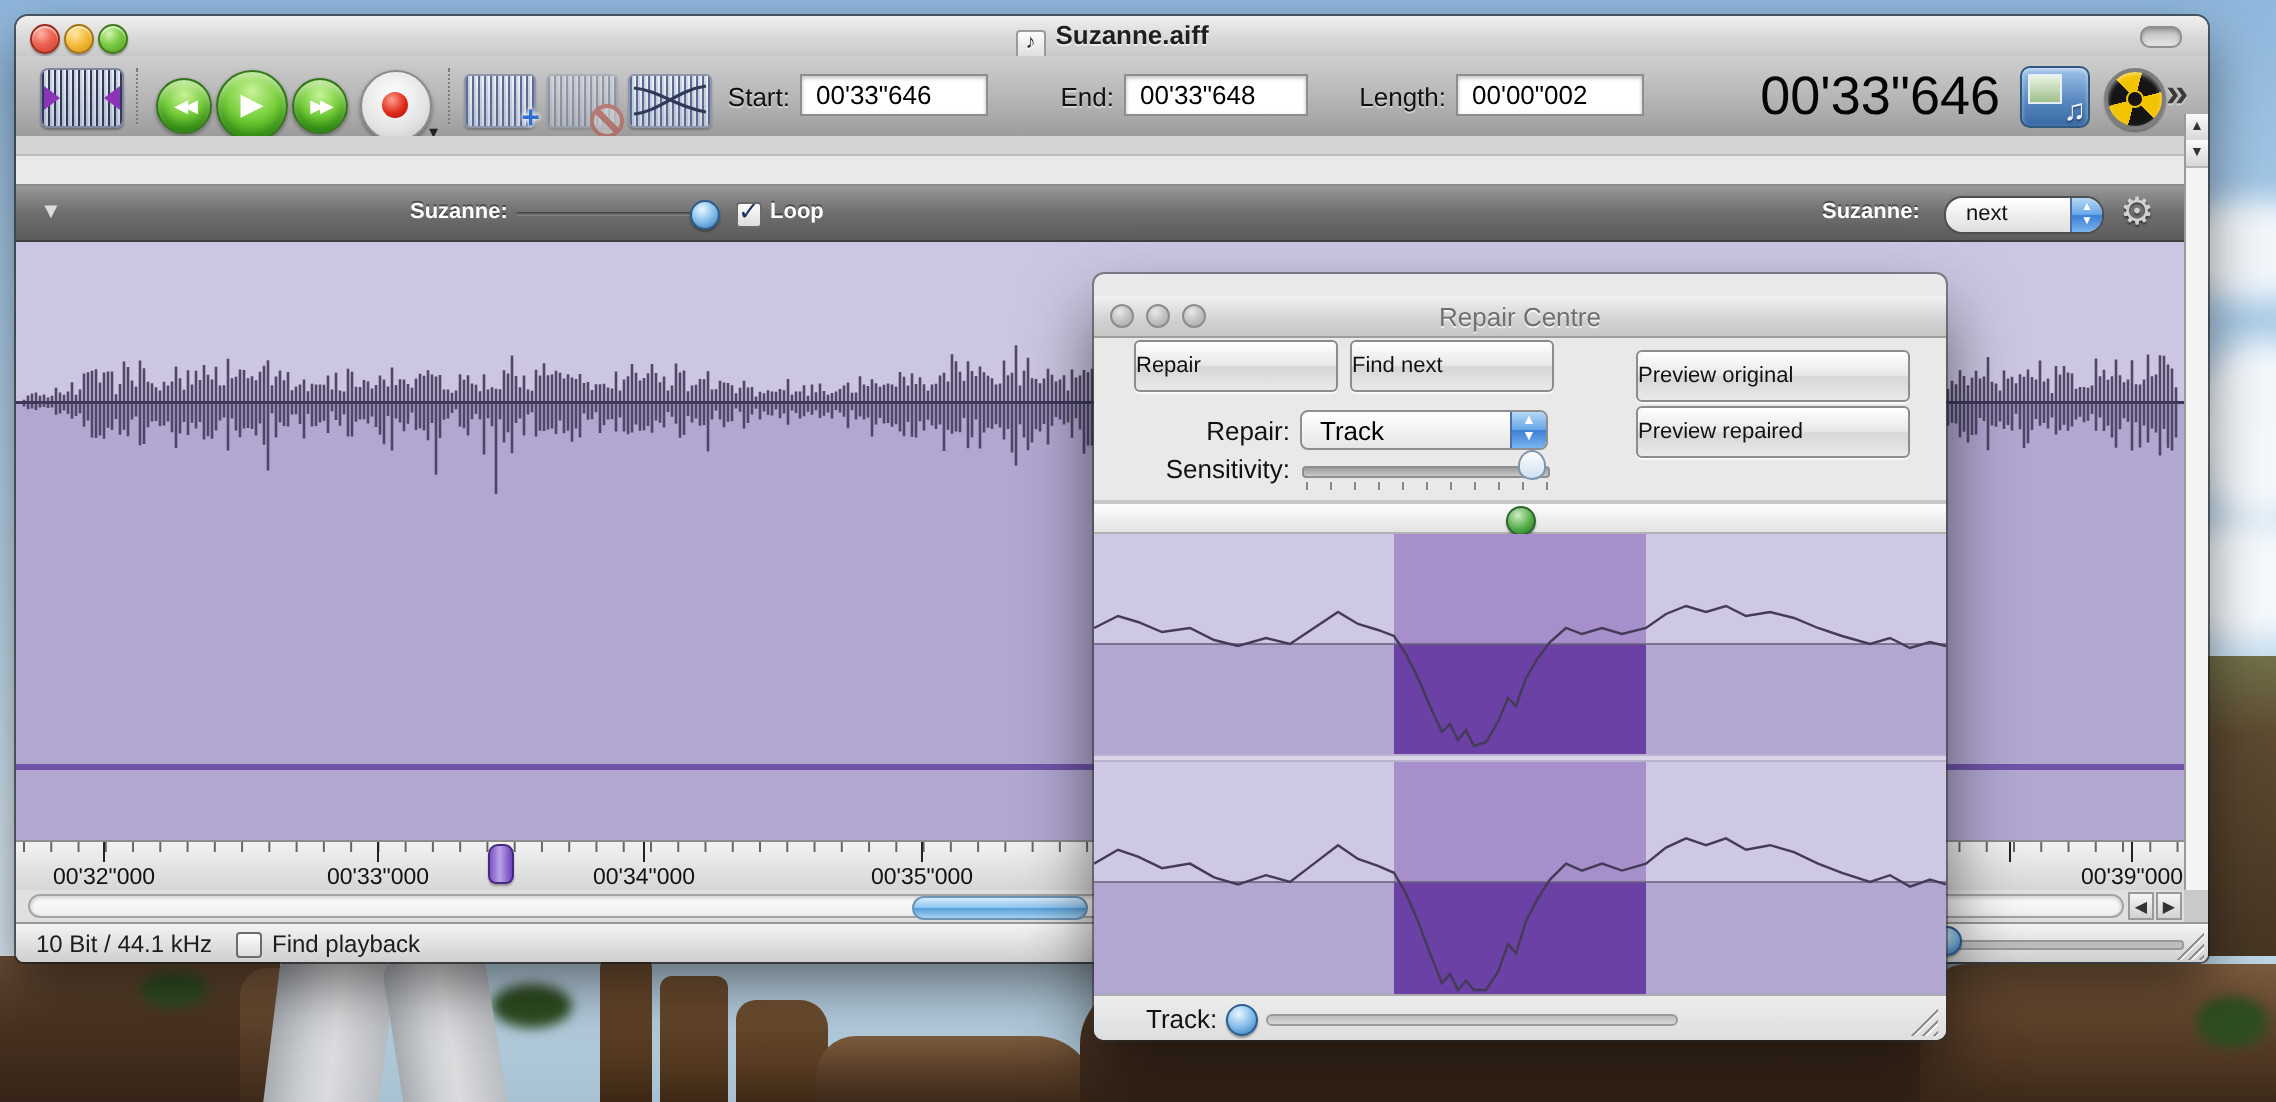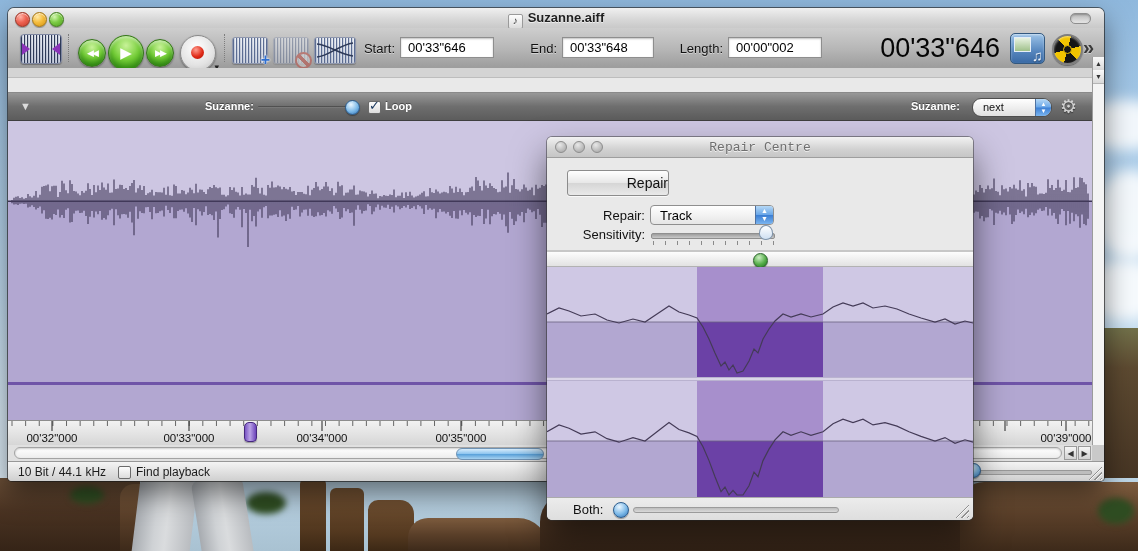--- a/index.html
+++ b/index.html
@@ -125,27 +125,27 @@
   .grip{position:absolute;width:14px;height:14px;
     background:repeating-linear-gradient(135deg,transparent 0 2px,#909090 2px 3px,#f5f5f5 3px 4px);
     clip-path:polygon(100% 0,100% 100%,0 100%);}
   .vscroll{position:absolute;left:1084px;top:49px;width:12px;height:388px;background:#f4f4f4;border-left:1px solid #9b9b9b;box-sizing:border-box;}
   .vscroll .up,.vscroll .down{position:absolute;left:0;width:11px;height:13px;font-size:7px;line-height:13px;text-align:center;color:#333;
     background:linear-gradient(180deg,#fafafa,#d8d8d8);border-bottom:1px solid #b5b5b5;}
   .vscroll .up{top:0;}.vscroll .down{top:13px;}
   
   .dialog{position:absolute;left:547px;top:137px;width:426px;height:383px;border-radius:5px;background:#e9e9e9;
     box-shadow:0 18px 35px rgba(0,0,0,.55),0 0 0 1px rgba(70,70,70,.55);overflow:hidden;}
-  .dlg-titlebar{position:absolute;left:0;top:0;width:100%;height:21px;
-    background:linear-gradient(180deg,#f2f2f2,#d2d2d2 60%,#c6c6c6);border-bottom:1px solid #9e9e9e;box-sizing:border-box;font-family:Liberation Mono, monospace;}
+  .dlg-titlebar{position:absolute;left:0;top:11px;width:100%;height:21px;
+    background:linear-gradient(180deg,#f2f2f2,#d2d2d2 60%,#c6c6c6);border-bottom:1px solid #9e9e9e;box-sizing:border-box;}
   .dlg-tl{position:absolute;top:4px;width:12px;height:12px;border-radius:50%;
     background:radial-gradient(circle at 38% 30%,#e8e8e8,#bcbcbc 60%,#a5a5a5);border:1px solid #8d8d8d;box-sizing:border-box;}
   .dlg-title{position:absolute;left:0;top:3px;width:100%;text-align:center;font-size:13px;color:#6f6f6f;text-shadow:0 1px 0 rgba(255,255,255,.7);}
   .push-btn{position:absolute;border:1px solid #8c8c8c;border-radius:3px;background:linear-gradient(180deg,#ffffff,#e8e8e8 48%,#d6d6d6 52%,#e9e9e9);
-    font-size:14px;color:#111;text-align:right;box-shadow:0 1px 0 rgba(255,255,255,.7);}
+    font-size:11px;color:#111;text-align:left;box-shadow:0 1px 0 rgba(255,255,255,.7);}
   .dlg-label{position:absolute;font-size:13px;color:#111;text-align:right;}
   .dlg-dd{position:absolute;left:103px;top:68px;width:124px;height:20px;border:1px solid #8f8f8f;border-radius:4px;
     background:linear-gradient(180deg,#fff,#e6e6e6);overflow:hidden;box-sizing:border-box;}
   .dlg-dd .val{position:absolute;left:9px;top:2px;font-size:13px;color:#000;}
   .dlg-dd .dd-stepper{width:18px;font-size:7px;line-height:8px;padding-top:1px;}
   .sens-track{position:absolute;left:104px;top:96px;width:122px;height:4px;border-radius:2px;background:linear-gradient(180deg,#9d9d9d,#c9c9c9);border:1px solid #8f8f8f;}
   .sens-knob{position:absolute;left:212px;top:88px;width:14px;height:15px;border-radius:7px 7px 7px 7px/8px 8px 6px 6px;
     background:linear-gradient(180deg,#ffffff,#cfe0f2);border:1px solid #7f94ab;box-sizing:border-box;}
   .sens-ticks{position:absolute;left:106px;top:104px;width:120px;height:5px;}
   .sens-ticks i{position:absolute;top:0;width:1px;height:4px;background:#8a8a8a;}
@@ -406,20 +406,23 @@
 
   <div class="dialog">
     <div class="dlg-titlebar">
       <div class="dlg-tl" style="left:8px;"></div>
       <div class="dlg-tl" style="left:26px;"></div>
       <div class="dlg-tl" style="left:44px;"></div>
       <div class="dlg-title">Repair Centre</div>
     </div>
 
     <div class="push-btn" style="left:20px;top:33px;width:100px;height:24px;line-height:24px;">Repair</div>
+    <div class="push-btn" style="left:128px;top:33px;width:100px;height:24px;line-height:24px;">Find next</div>
+    <div class="push-btn" style="left:271px;top:38px;width:135px;height:24px;line-height:24px;">Preview original</div>
+    <div class="push-btn" style="left:271px;top:66px;width:135px;height:24px;line-height:24px;">Preview repaired</div>
 
     <div class="dlg-label" style="left:28px;top:71px;width:70px;">Repair:</div>
     <div class="dlg-dd">
       <span class="val">Track</span>
       <span class="dd-stepper">▲<br>▼</span>
     </div>
 
     <div class="dlg-label" style="left:18px;top:90px;width:80px;">Sensitivity:</div>
     <div class="sens-track"></div>
     <div class="sens-knob"></div>
@@ -453,20 +456,20 @@
       <div class="pv-band" style="top:174px;height:56px;background:#6b41a6;"></div>
       <svg id="dlg-wave-svg" width="426" height="230" style="position:absolute;left:0;top:0;">
           <line x1="0" x2="426" y1="55" y2="55" stroke="#6b6280" stroke-width="1" opacity="0.8"></line>
           <path d="M0 47.0L12 41.0L22 44.0L34 49.0L48 47.0L60 53.0L72 56.0L86 52.0L98 55.0L110 47.0L122 39.0L132 45.0L142 48.0L150 51.0L156 60.0L162 72.0L168 86.0L174 99.0L178 95.0L182 103.0L186 98.0L190 106.0L196 104.0L202 94.0L207 82.0L211 86.0L216 72.0L222 62.0L228 54.0L236 47.0L244 50.0L254 47.0L264 50.0L276 47.0L286 40.0L296 36.0L306 39.0L316 36.0L326 41.0L338 39.0L350 42.0L362 47.0L374 51.0L388 55.0L398 52.0L408 57.0L418 54.0L426 56.0" fill="none" stroke="#443b57" stroke-width="1.2"></path>
           <line x1="0" x2="426" y1="174" y2="174" stroke="#6b6280" stroke-width="1" opacity="0.8"></line>
           <path d="M0 164.8L12 157.9L22 161.3L34 167.1L48 164.8L60 171.7L72 175.2L86 170.6L98 174.0L110 164.8L122 155.6L132 162.5L142 165.9L150 169.4L156 179.8L162 193.6L168 209.7L174 224.6L178 220.0L182 228.0L186 223.4L190 228.0L196 228.0L202 218.8L207 205.1L211 209.7L216 193.6L222 182.1L228 172.8L236 164.8L244 168.3L254 164.8L264 168.3L276 164.8L286 156.8L296 152.2L306 155.6L316 152.2L326 157.9L338 155.6L350 159.1L362 164.8L374 169.4L388 174.0L398 170.6L408 176.3L418 172.8L426 175.2" fill="none" stroke="#443b57" stroke-width="1.2"></path>
         </svg>
     </div>
 
     <div class="dlg-bottom">
-      <div class="dlg-zoom-label">Both:</div>
+      <div class="dlg-zoom-label">Track:</div>
       <div class="zoom-track-dlg"></div>
       <div class="ball zoom-knob-dlg"></div>
       <div class="grip" style="left:408px;top:6px;"></div>
     </div>
   </div>
 
 </div>
 
 </body></html>

